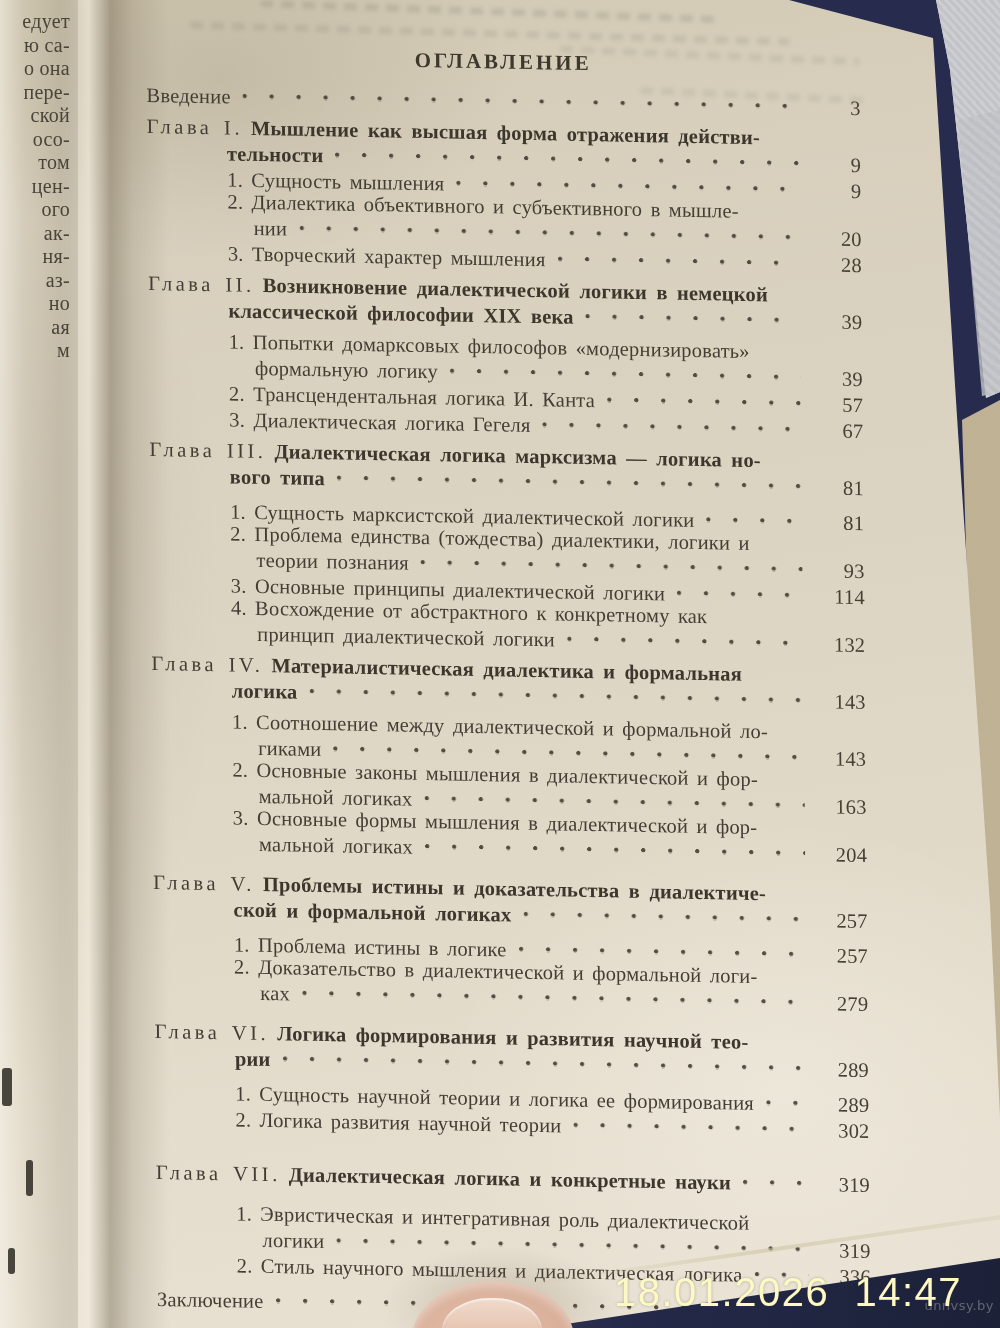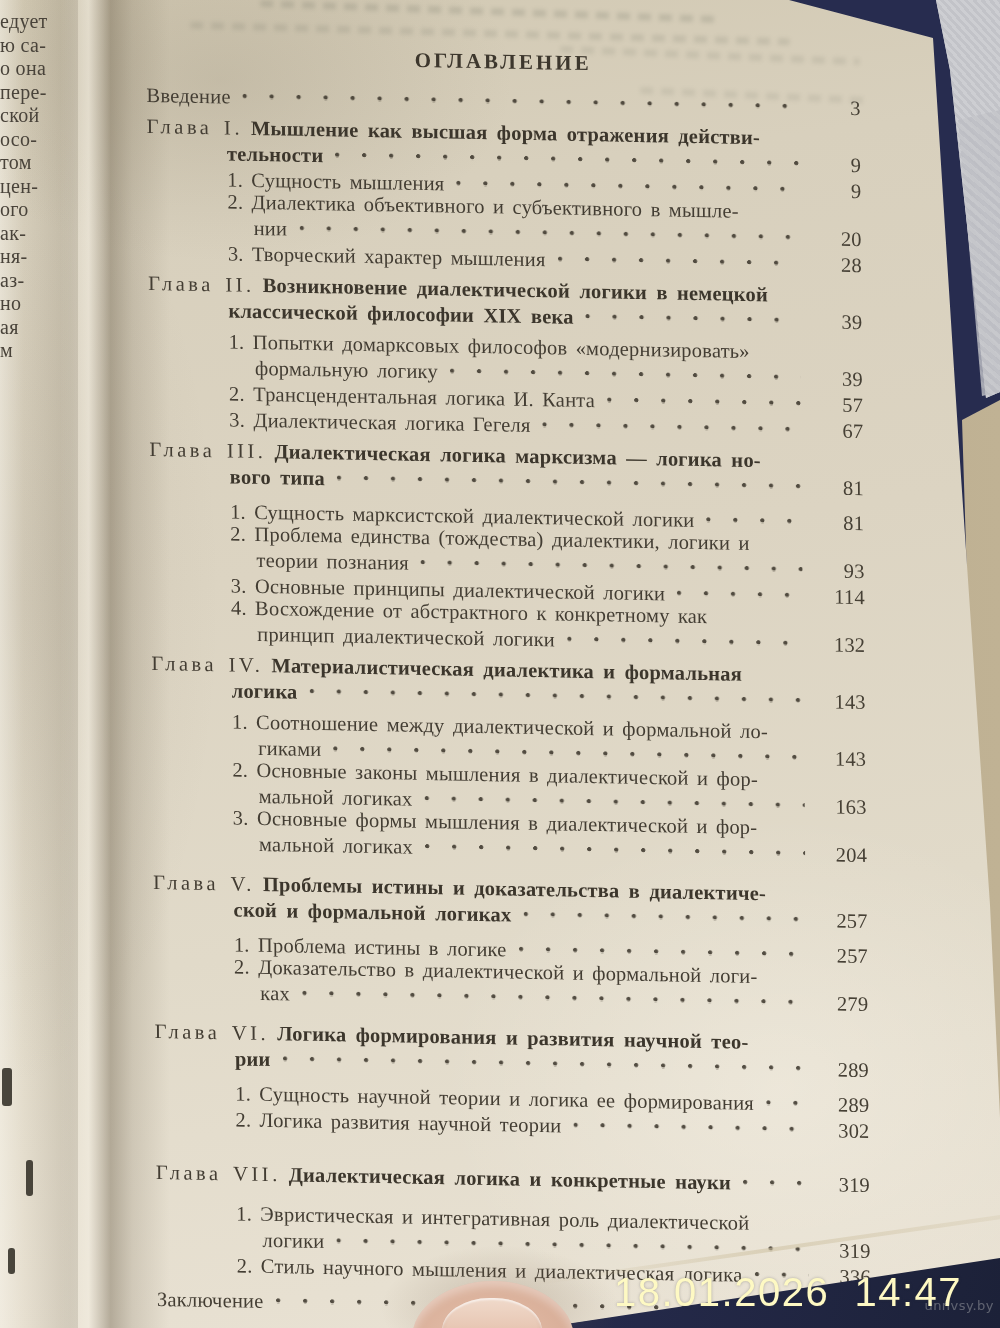--- a/index.html
+++ b/index.html
@@ -66,21 +66,21 @@
   
   .ghost{
     position:absolute;height:7px;border-radius:3px;
     background:repeating-linear-gradient(90deg, rgba(96,100,86,.55) 0 13px, rgba(96,100,86,0) 13px 21px);
     filter:blur(2.2px);opacity:.33;
   }
   
   .fragments{
     position:absolute;left:0;top:10px;width:70px;
     font-size:20px;line-height:23.5px;color:#49433a;
-    text-align:left;letter-spacing:.3px;
+    text-align:right;letter-spacing:.3px;
     filter:blur(.4px);
   }
   .spine-mark{position:absolute;background:#2d2921;border-radius:3px;opacity:.85;}
   
   .toc{
     position:absolute;left:146px;top:44px;width:714px;
     color:#433d33;font-size:20.5px;line-height:22px;
     word-spacing:3px;letter-spacing:.2px;
     transform:rotate(-0.5deg) skewY(1.55deg);
     transform-origin:0 0;

